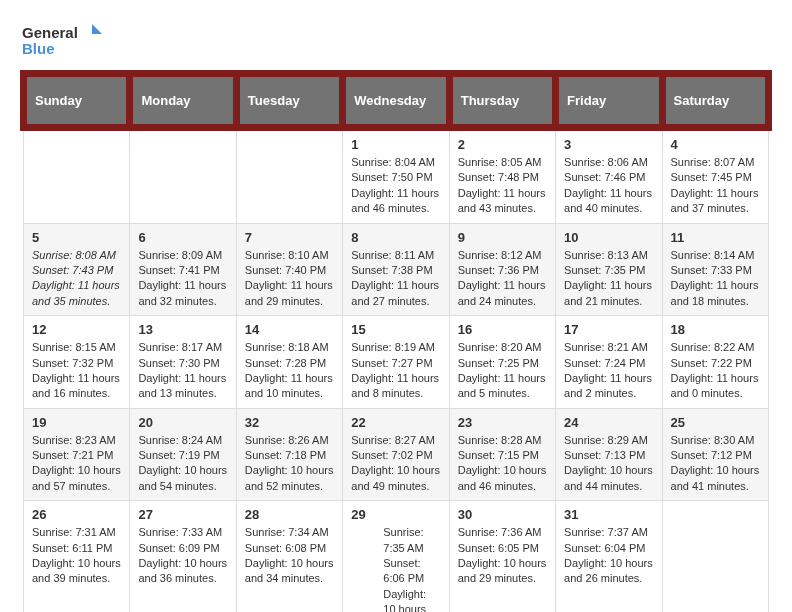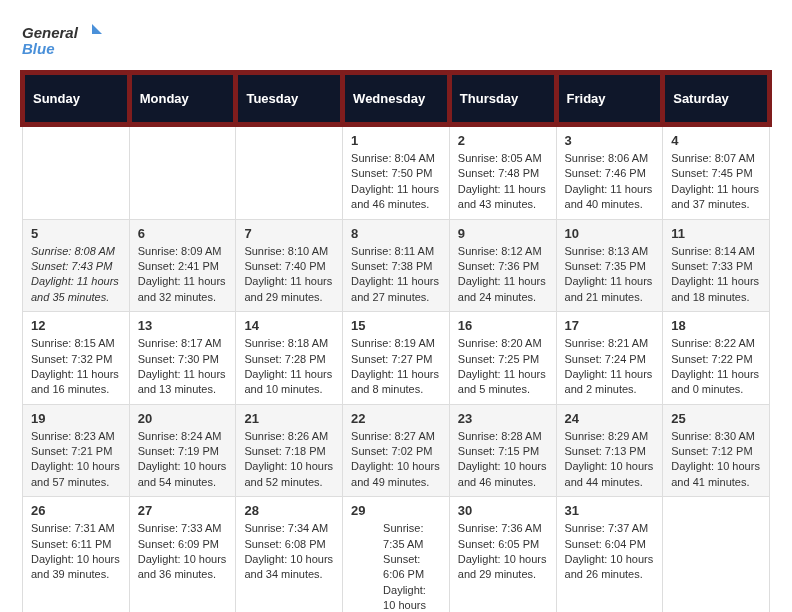--- a/index.html
+++ b/index.html
@@ -13,47 +13,46 @@
     .header-section {
       display: flex;
       align-items: flex-start;
       justify-content: space-between;
       margin-bottom: 10px;
     }
     .logo {
       display: flex;
       align-items: center;
       gap: 4px;
-      font-style: italic;
     }
     .title-section {
       text-align: right;
     }
     .month-title {
       font-size: 36px;
       font-weight: bold;
       color: #333;
     }
     .location-title {
       font-size: 16px;
       color: #333;
     }
     .calendar {
       width: 100%;
       border-collapse: collapse;
       border: 1px solid #ccc;
     }
     .calendar th {
-      background-color: #0f172a;
+      background-color: #737373;
       color: #fff;
       text-align: left;
       padding: 16px 8px;
       font-size: 13px;
       font-weight: bold;
-      border: 5px solid #7f1d1d;
+      border: 7px solid #7f1d1d;
     }
     .calendar td {
       vertical-align: top;
       padding: 6px 8px;
       border: 1px solid #ddd;
       font-size: 11px;
       color: #333;
       background: #fff;
       width: calc(100% / 7);
       min-height: 80px;
@@ -143,21 +142,21 @@
         <td>
           <div class="day-number">5</div>
           <div class="day-info" style="white-space: pre-line; font-style: italic;">Sunrise: 8:08 AM
 Sunset: 7:43 PM
 Daylight: 11 hours
 and 35 minutes.</div>
         </td>
         <td>
           <div class="day-number">6</div>
           <div class="day-info" style="white-space: pre-line;">Sunrise: 8:09 AM
-Sunset: 2:41 PM
+Sunset: 7:41 PM
 Daylight: 11 hours
 and 32 minutes.</div>
         </td>
         <td>
           <div class="day-number">7</div>
           <div class="day-info" style="white-space: pre-line;">Sunrise: 8:10 AM
 Sunset: 7:40 PM
 Daylight: 11 hours
 and 29 minutes.</div>
         </td>
@@ -250,21 +249,21 @@
 and 57 minutes.</div>
         </td>
         <td>
           <div class="day-number">20</div>
           <div class="day-info" style="white-space: pre-line;">Sunrise: 8:24 AM
 Sunset: 7:19 PM
 Daylight: 10 hours
 and 54 minutes.</div>
         </td>
         <td>
-          <div class="day-number">21</div>
+          <div class="day-number">32</div>
           <div class="day-info" style="white-space: pre-line;">Sunrise: 8:26 AM
 Sunset: 7:18 PM
 Daylight: 10 hours
 and 52 minutes.</div>
         </td>
         <td>
           <div class="day-number">22</div>
           <div class="day-info" style="white-space: pre-line;">Sunrise: 8:27 AM
 Sunset: 7:02 PM
 Daylight: 10 hours

